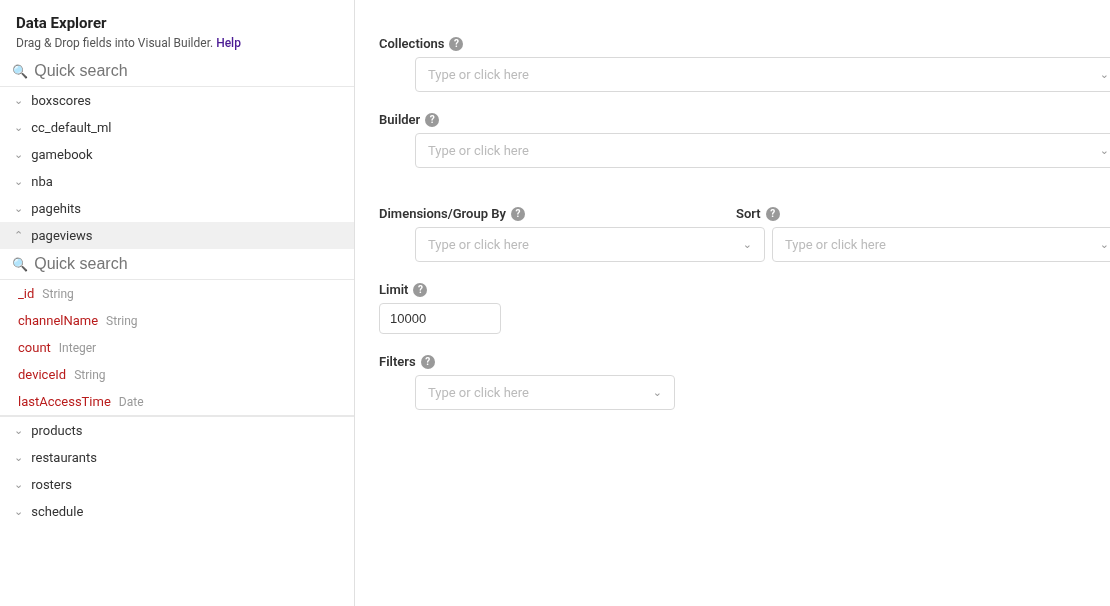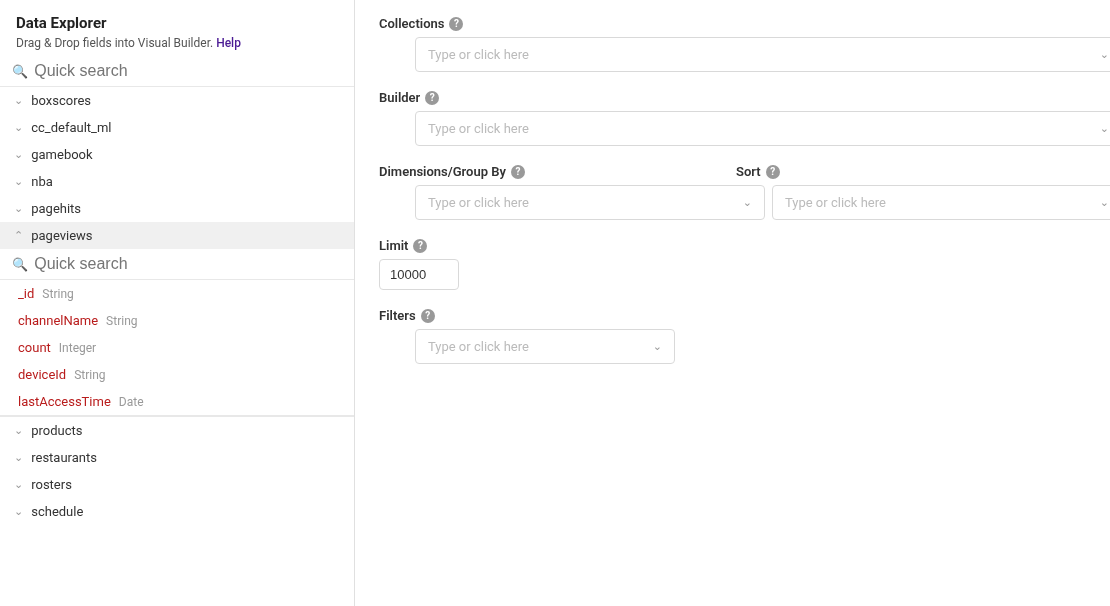--- a/index.html
+++ b/index.html
@@ -136,20 +136,21 @@
     }
 
     .form-label {
       font-size: 13px;
       font-weight: 600;
       color: #333;
       margin-bottom: 6px;
       display: flex;
       align-items: center;
       gap: 5px;
+      margin-top: 20px;
     }
 
     .help-icon {
       width: 14px;
       height: 14px;
       background: #999;
       border-radius: 50%;
       display: inline-flex;
       align-items: center;
       justify-content: center;
@@ -193,21 +194,21 @@
     .col-half {
       flex: 1;
     }
 
     .limit-input {
       border: 1px solid #d9d9d9;
       border-radius: 4px;
       padding: 7px 10px;
       font-size: 13px;
       color: #333;
-      width: 80px;
+      width: 122px;
       outline: none;
     }
 
     .filters-dropdown {
       width: 260px;
     }
   </style>
 </head>
 <body>
 

